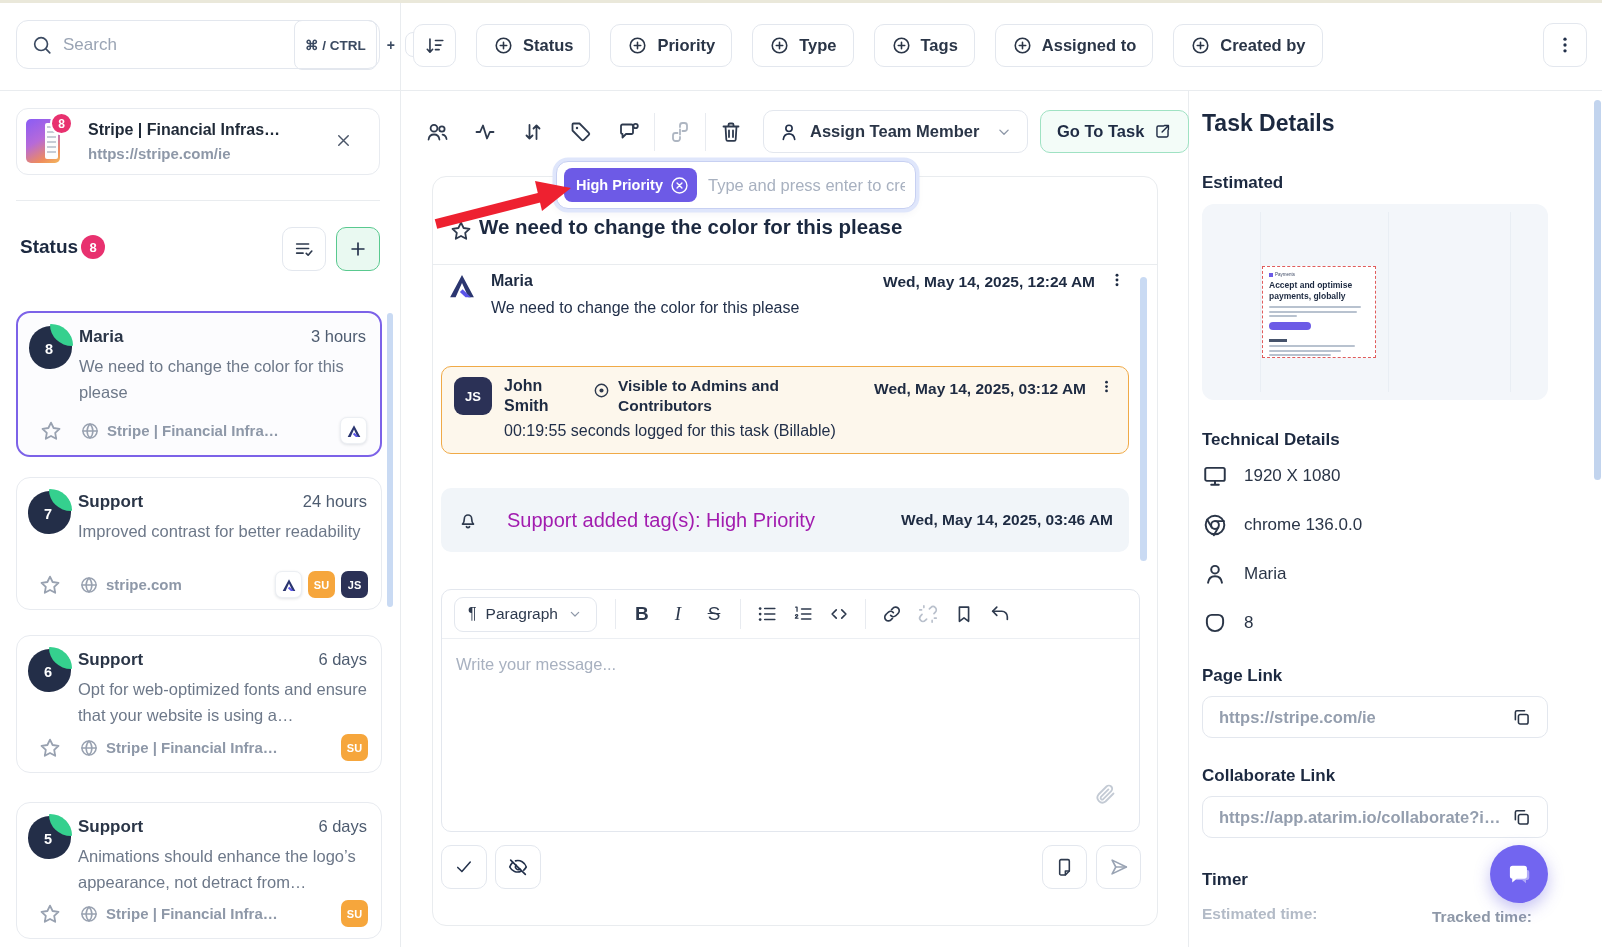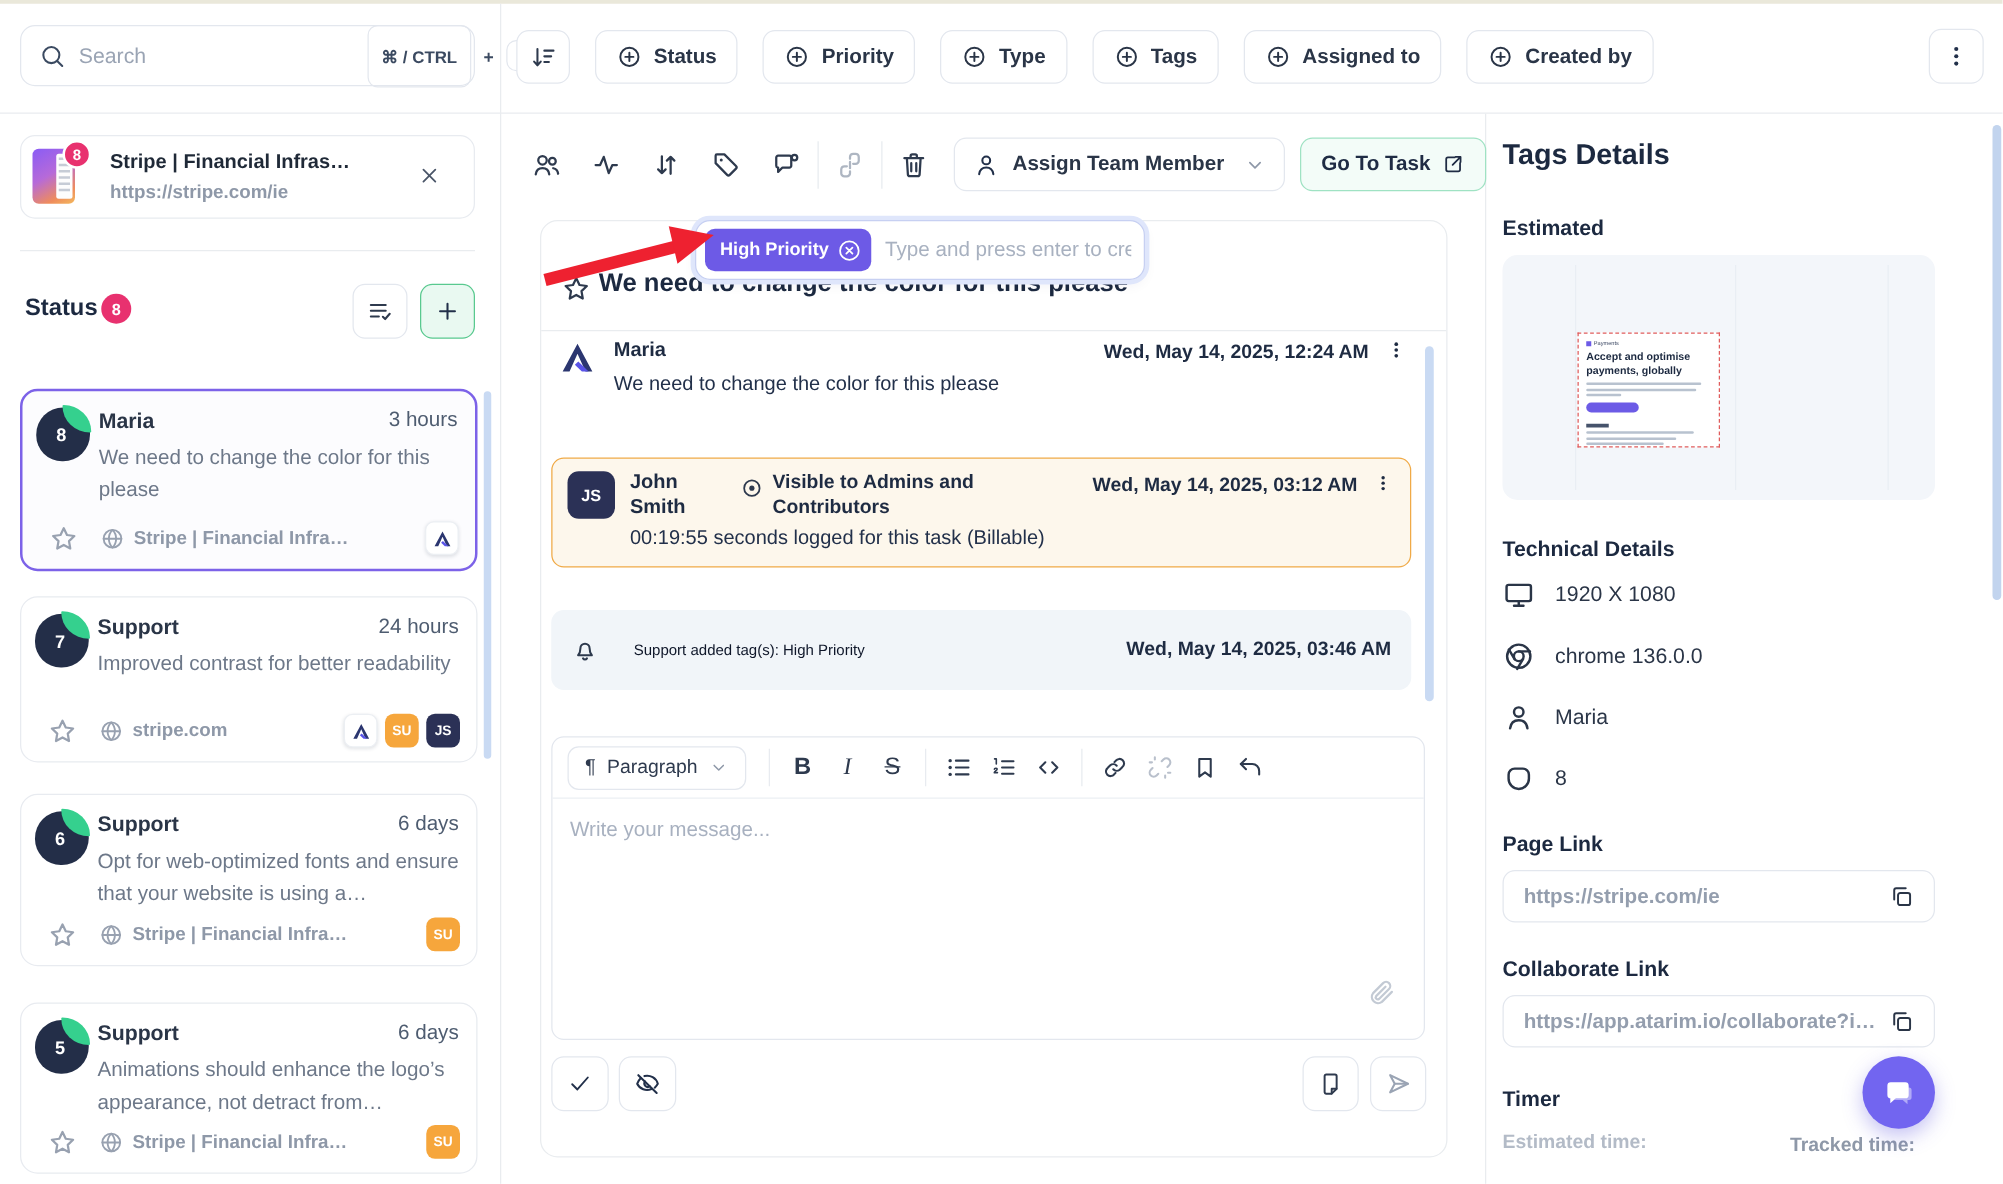--- a/index.html
+++ b/index.html
@@ -79,21 +79,21 @@
   .editor { position:absolute; left:8px; top:412px; width:699px; height:243px; border:1px solid #e3e7ee; border-radius:10px; }
   .edtoolbar { height:49px; border-bottom:1px solid #eceff3; display:flex; align-items:center; padding:0 12px; }
   .edic { width:36px; height:34px; display:flex; align-items:center; justify-content:center; color:#2e3a4e;
     cursor:pointer; font-size:19px; }
   .esep { width:1px; height:30px; background:#e8ebf0; margin:0 8px; }
   .parabtn { height:35px; border:1px solid #e3e7ee; border-radius:9px; display:flex; align-items:center;
     gap:9px; padding:0 13px; margin-right:10px; cursor:pointer; }
   .botbtn { position:absolute; width:46px; height:44px; }
 
   
-  .popover { left:556px; top:176px; width:360px; height:48px; background:#fff; border:1.5px solid #c7d0f2;
+  .popover { left:556px; top:161px; width:360px; height:48px; background:#fff; border:1.5px solid #c7d0f2;
     border-radius:12px; box-shadow:0 0 0 3.5px #dfe6fb,0 4px 10px rgba(30,40,90,.06); display:flex;
     align-items:center; padding:0 10px 0 7px; gap:11px; overflow:hidden; z-index:5; }
   .chip { background:#6d5ae6; border-radius:8px; height:34px; display:flex; align-items:center;
     padding:0 7px 0 12px; gap:6px; color:#fff; font-size:14.5px; font-weight:bold; white-space:nowrap; }
   .chip-ph { font-size:16.5px; color:#a8b1c0; white-space:nowrap; overflow:hidden; }
 
   
   .rp-h1 { left:1202px; font-size:23px; font-weight:bold; color:#1c2940; }
   .rp-h2 { left:1202px; font-size:17px; font-weight:bold; color:#1c2940; }
   .shotbox { left:1202px; top:204px; width:346px; height:196px; background:#f3f6fa; border-radius:12px; cursor:pointer; }
@@ -466,21 +466,21 @@
     <div class="abs" style="left:62px;top:55px;font-size:16px;color:#22304a">00:19:55 seconds logged for this task (Billable)</div>
   </div>
 
   <div class="notif">
     <span style="color:#2e3a4e;margin-right:28px">
       <svg class="ic" width="22" height="22" viewBox="0 0 24 24">
           <path d="M18 16.5H6c1.3-1.4 2-2.6 2-6a4 4 0 1 1 8 0c0 3.4.7 4.6 2 6z"></path>
           <path d="M10.3 19.3a2 2 0 0 0 3.4 0"></path>
         </svg>
     </span>
-    <span style="font-size:12px;color:#0f172a">Support added tag(s): High Priority</span>
+    <span style="font-size:20px;color:#a21caf">Support added tag(s): High Priority</span>
     <span class="tstamp" style="margin-left:auto">Wed, May 14, 2025, 03:46 AM</span>
   </div>
 
   <div class="editor">
     <div class="edtoolbar">
       <div class="parabtn">
         <span style="font-size:16px;color:#2e3a4e">¶</span>
         <span style="font-size:15.5px;color:#2e3a4e">Paragraph</span>
         <svg class="ic" width="16" height="16" viewBox="0 0 24 24" style="color:#8e98a8">
             <path d="M6.5 9.5 12 15l5.5-5.5"></path>
@@ -590,21 +590,21 @@
       </svg>
   </span>
   <span class="chip-ph">Type and press enter to cre</span>
 </div>
 
 <svg class="abs" style="left:430px;top:176px;z-index:6;pointer-events:none" width="150" height="60" viewBox="0 0 150 60">
   <line x1="6" y1="48" x2="112" y2="21" stroke="#ee2130" stroke-width="10"></line>
   <polygon points="141,12 105,5 112,35" fill="#ee2130"></polygon>
 </svg>
 
-<div class="abs rp-h1" style="top:110px">Tags Details</div>
+<div class="abs rp-h1" style="top:110px">Task Details</div>
 <div class="abs rp-h2" style="top:173px">Estimated</div>
 
 <div class="abs shotbox">
   <span class="shotline" style="left:58px"></span>
   <span class="shotline" style="left:186px"></span>
   <span class="shotline" style="left:308px"></span>
   <div class="dashed">
     <div style="display:flex;align-items:center;gap:2px">
       <span style="width:4px;height:4px;background:#6c5be6;display:inline-block"></span>
       <span style="font-size:4.5px;color:#3f4b66">Payments</span>

